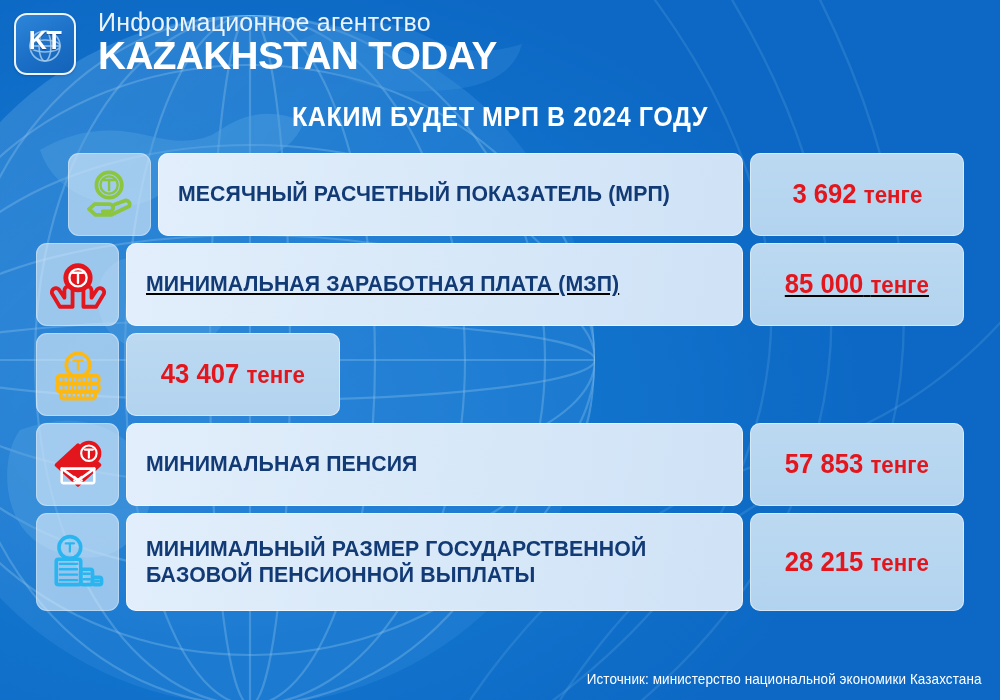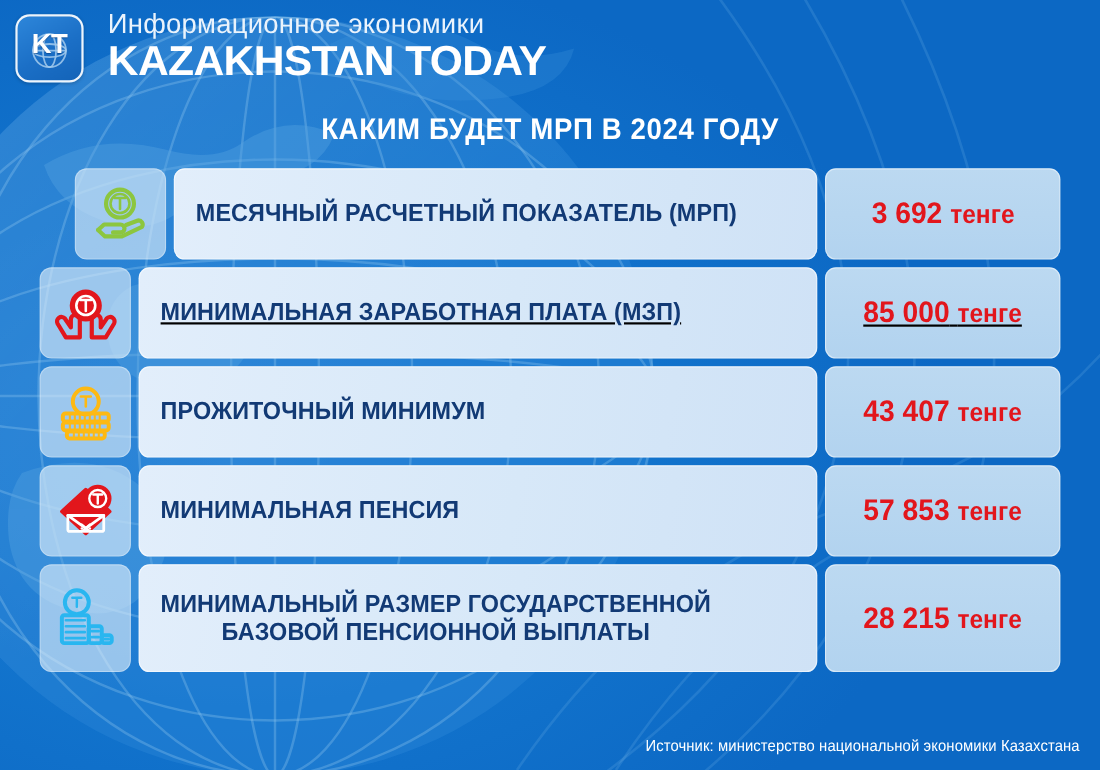--- a/index.html
+++ b/index.html
@@ -64,21 +64,21 @@
     transform:scaleX(.93); 
   }
 
   
   .table{
     position:absolute; left:36px; top:153px; width:928px;
     z-index:3;
     display:flex; flex-direction:column; gap:7px;
   }
   .row{ display:flex; align-items:stretch; gap:7px; }
-  .r1{ height:83px;padding-left:32px; } .r2{ height:83px;text-decoration:underline; } .r3{ height:83px; } .r4{ height:83px; } .r5{ height:98px;text-align:center; }
+  .r1{ height:83px;padding-left:32px; } .r2{ height:83px;text-decoration:underline; } .r3{ height:83px; } .r4{ height:83px; } .r5{ height:98px; }
 
   .icon-cell{
     width:83px; flex:0 0 83px;
     border-radius:11px;
     background:rgba(226,240,252,.62);
     display:flex; align-items:center; justify-content:center;
     box-shadow:inset 0 0 0 1px rgba(255,255,255,.30);
   }
   .icon-cell svg{ display:block; }
 
@@ -178,21 +178,21 @@
       <g fill="none" stroke="#bcdcf5" stroke-opacity=".85" stroke-width="1.6">
         <circle cx="22" cy="22" r="15"></circle>
         <ellipse cx="22" cy="22" rx="15" ry="6"></ellipse>
         <ellipse cx="22" cy="22" rx="6" ry="15"></ellipse>
         <line x1="7" y1="22" x2="37" y2="22"></line>
       </g>
     </svg>
     <div class="logo-kt">KT</div>
   </div>
   <div class="brand">
-    <div class="brand-sub">Информационное экономики</div>
+    <div class="brand-sub">Информационное агентство</div>
     <div class="brand-main">KAZAKHSTAN TODAY</div>
   </div>
 </div>
 
 <div class="title">КАКИМ БУДЕТ МРП В 2024 ГОДУ</div>
 
 <div class="table">
 
   <div class="row r1">
     <div class="icon-cell">
@@ -244,23 +244,20 @@
           <rect x="9" y="42" width="46" height="8" rx="2.6"></rect>
           <rect x="13" y="51" width="38" height="7" rx="2.6"></rect>
         </g>
         <g stroke="#fdb913" stroke-width="2.1" stroke-linecap="round">
           <path d="M16 35v4M21 35v4M26 35v4M31 35v4M36 35v4M41 35v4M46 35v4"></path>
           <path d="M16 44v4M21 44v4M26 44v4M31 44v4M36 44v4M41 44v4M46 44v4"></path>
           <path d="M20 53v3M25 53v3M30 53v3M35 53v3M40 53v3M45 53v3"></path>
         </g>
       </svg>
     </div>
-    <div class="label-cell">
-      <span class="label-txt">ПРОЖИТОЧНЫЙ МИНИМУМ</span>
-    </div>
     <div class="value-cell">
       <span class="value-txt"><span>43 407</span> <span class="unit">тенге</span></span>
     </div>
   </div>
 
   <div class="row r4">
     <div class="icon-cell">
       <svg width="58" height="58" viewBox="0 0 64 64">
         <g fill="#e2161c" stroke="#e2161c" stroke-width="3.6" stroke-linejoin="round">
           <path d="M32 10 L56 32 L32 54 L8 32 Z"></path>

